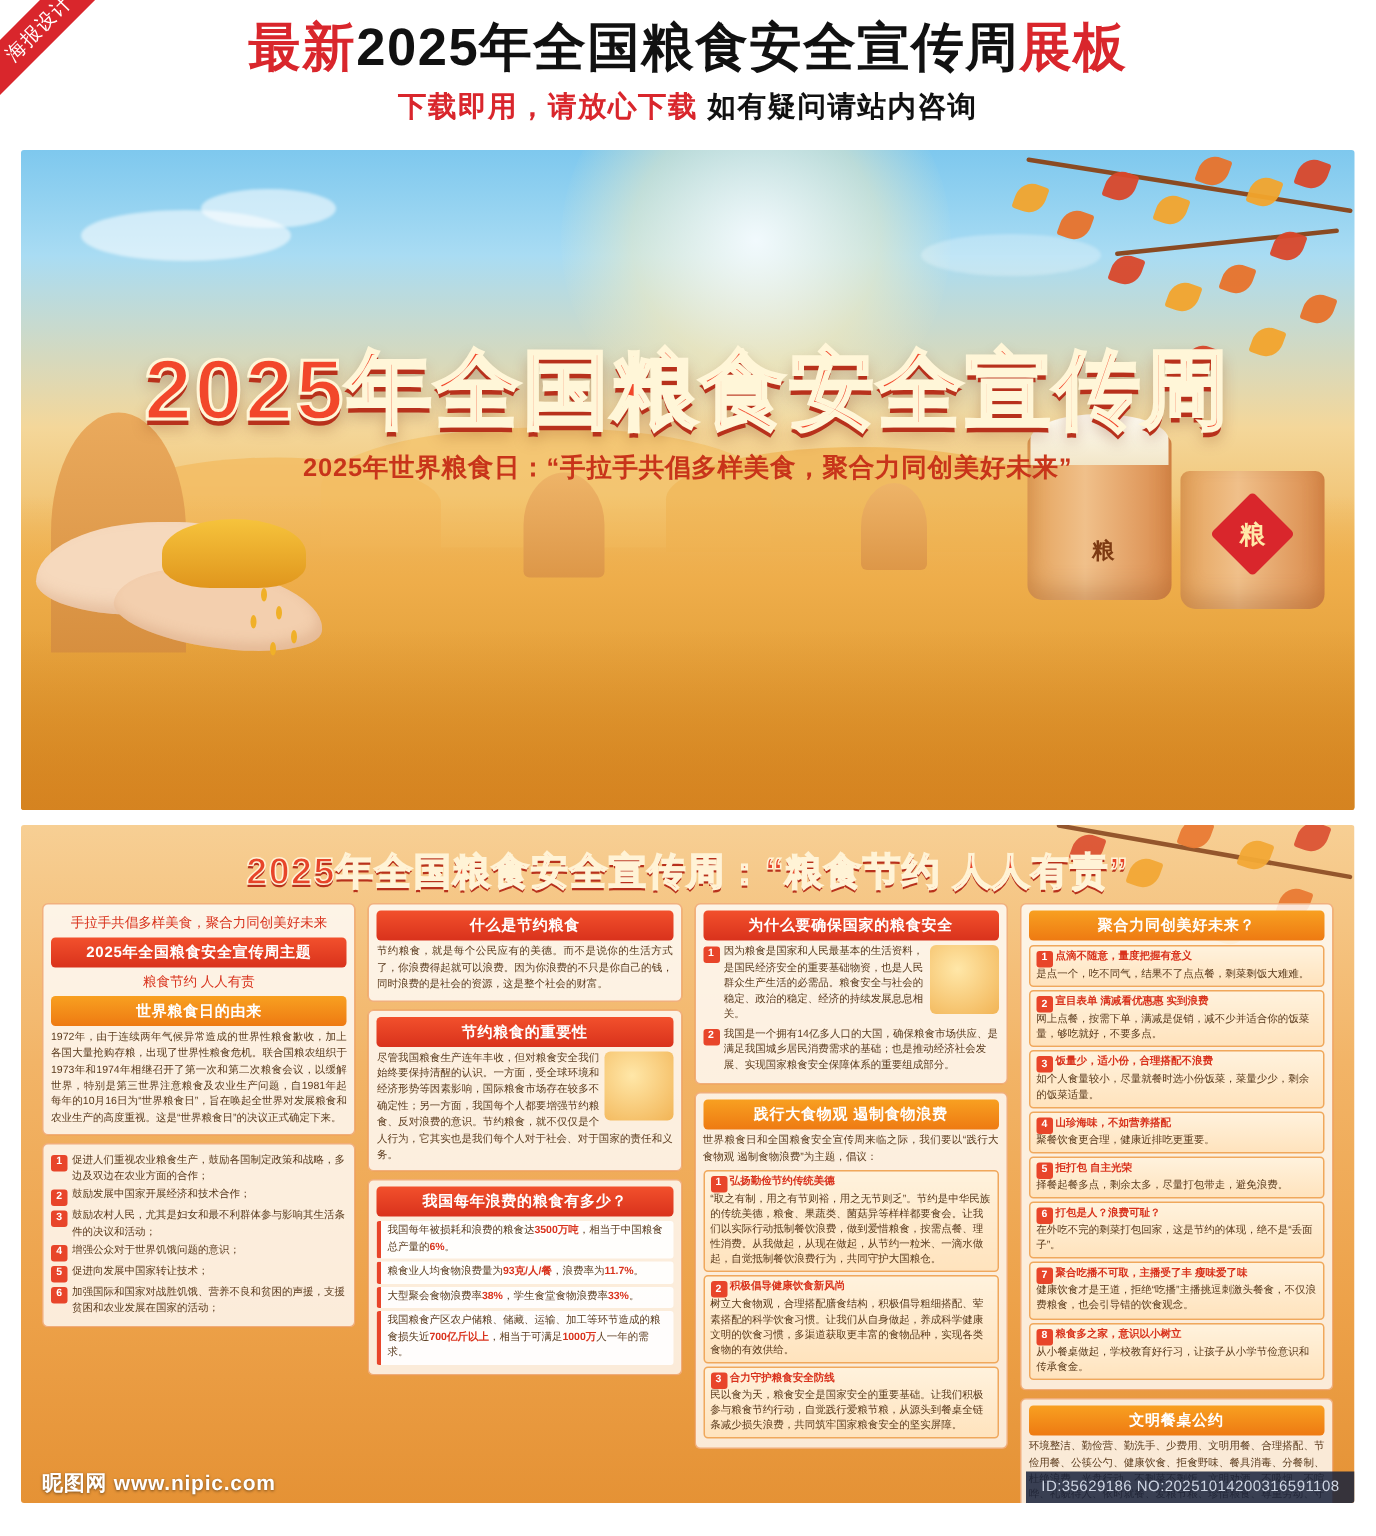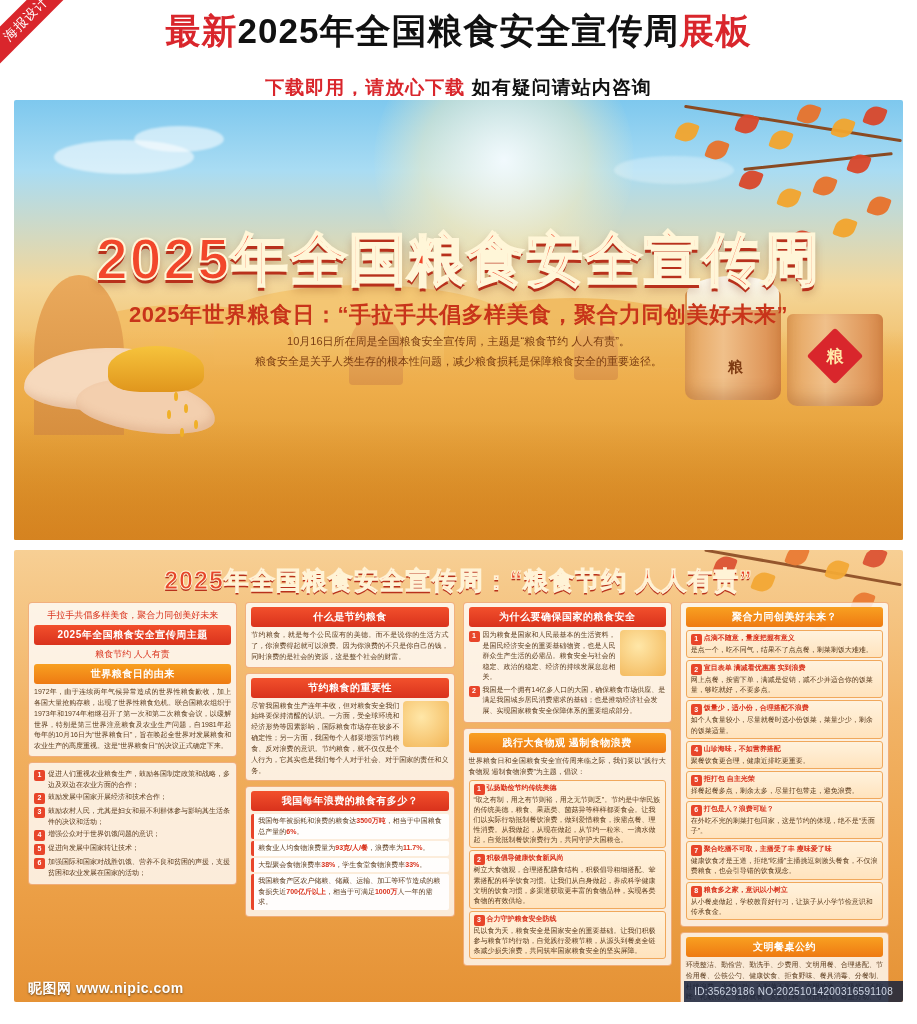--- a/index.html
+++ b/index.html
@@ -33,21 +33,21 @@
     padding-top:8px;
     font-size:35px;
     font-weight:bold;
     letter-spacing:1px;
     white-space:nowrap;
   }
   .top-title .red{color:#d9262c;}
   .top-title .black{color:#111;}
   .top-sub{
     text-align:center;
-    margin-top:20px;
+    margin-top:3px;
     font-size:19px;
     font-weight:bold;
     color:#d9262c;
     letter-spacing:1px;
   }
   .top-sub .b2{color:#111;}
 
   
   .hero{
     position:relative;
@@ -97,21 +97,21 @@
     font-weight:bold;
     color:#f2472b;
     letter-spacing:2px;
     -webkit-text-stroke:2px #fff6d8;
     text-shadow:0 4px 0 #b8311c,0 6px 10px rgba(120,40,10,.35);
     white-space:nowrap;
   }
   .hero-sub{
     position:absolute;left:0;right:0;top:200px;
     text-align:center;
-    font-size:22px;font-weight:bold;color:#c8341a;
+    font-size:17px;font-weight:bold;color:#c8341a;
     letter-spacing:.5px;
   }
   .hero-desc{
     position:absolute;left:0;right:0;top:232px;
     text-align:center;
     font-size:11px;color:#7a3c12;line-height:1.8;
   }
   
   .hand{
     position:absolute;left:10px;top:228px;width:210px;height:120px;
@@ -331,24 +331,20 @@
   <div class="rice" style="right:124px;top:176px;width:92px;height:34px;"></div>
   <div class="barrel-label" style="right:160px;top:258px;">粮</div>
 
   <div class="barrel" style="right:20px;top:214px;width:96px;height:92px;"></div>
   <div class="fu" style="right:48px;top:236px;">
       <span>粮</span>
     </div>
 
   <div class="hero-title">2025年全国粮食安全宣传周</div>
   <div class="hero-sub">2025年世界粮食日：“手拉手共倡多样美食，聚合力同创美好未来”</div>
-  <div class="hero-desc">
-    <div>10月16日所在周是全国粮食安全宣传周，主题是“粮食节约 人人有责”。</div>
-    <div>粮食安全是关乎人类生存的根本性问题，减少粮食损耗是保障粮食安全的重要途径。</div>
-  </div>
 </div>
 
 <div class="board">
   <div class="board-bg"></div>
 
   <div class="branch" style="right:0;top:-10px;opacity:.9;">
     <div class="twig" style="right:0;top:26px;width:200px;transform:rotate(10deg);"></div>
     <div class="leaf r" style="right:18px;top:8px;"></div>
     <div class="leaf y" style="right:56px;top:20px;"></div>
     <div class="leaf" style="right:96px;top:6px;"></div>

